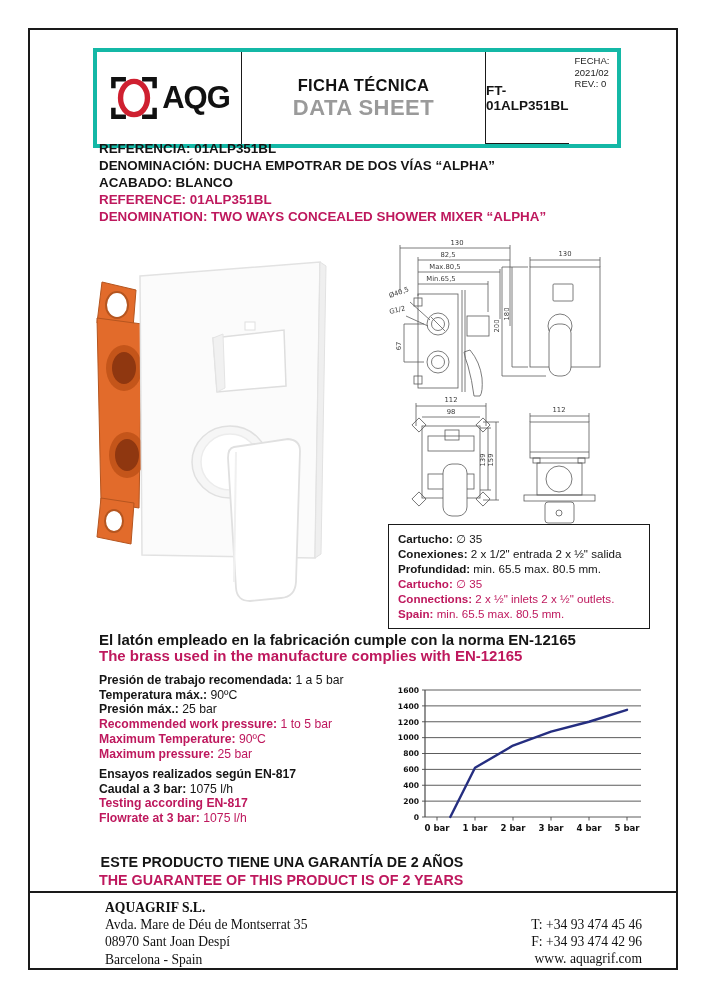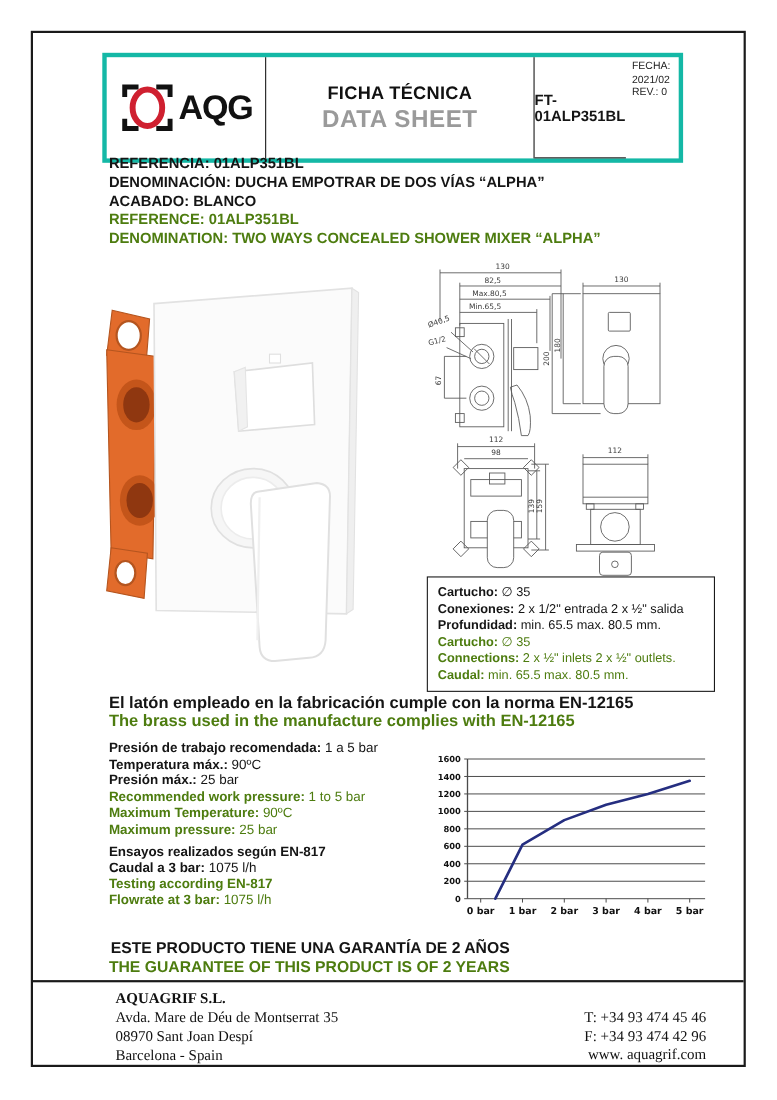--- a/index.html
+++ b/index.html
@@ -15,21 +15,21 @@
   .logo-text { font-size:31px; font-weight:800; letter-spacing:-1px; color:#111; margin-left:2px; }
   .title-cell { flex:1; border-right:1.5px solid #1a1a1a; display:flex; flex-direction:column; align-items:center; justify-content:center; }
   .title-l1 { font-size:16.5px; font-weight:800; color:#111; letter-spacing:.3px; }
   .title-l2 { font-size:22px; font-weight:800; color:#9a9a9a; letter-spacing:.5px; }
   .ref-cell { width:131px; display:flex; }
   .ref-top { flex:0 0 46px; display:flex; align-items:center; justify-content:center; font-size:13.5px; font-weight:800; border-bottom:1.5px solid #1a1a1a; }
   .ref-bottom { flex:1; padding:3px 6px; font-size:9.5px; line-height:11.5px; color:#222; }
 
   
   .ref-block { position:absolute; left:99px; top:141px; font-size:13.4px; line-height:16.9px; font-weight:bold; white-space:nowrap; }
-  .gray { color:#4d7c0f; }
+  .gray { color:#be185d; }
 
   
   .spec { position:absolute; left:99px; font-size:12.2px; line-height:14.7px; white-space:nowrap; }
   .spec b { font-weight:bold;margin-top:24px; }
   .cart-box { position:absolute; left:388px; top:524px; width:262px; border:1.5px solid #1a1a1a; padding:6px 9px 7px 9px; font-size:11.6px; line-height:15px; white-space:nowrap; background:#fff; }
   .norm-block { position:absolute; left:99px; top:632px; font-size:15px; line-height:15.8px; font-weight:bold; white-space:nowrap; }
   .warranty-block { position:absolute; left:99px; top:854px; font-size:14.3px; line-height:17.5px; font-weight:800; white-space:nowrap;text-align:right; }
 
   
   .footer-left { position:absolute; left:105px; top:899px; font-family:"Liberation Serif","DejaVu Serif",serif; font-size:13.6px; line-height:17.2px; color:#111; }
@@ -212,21 +212,21 @@
     </g>
     <text class="dim" x="171" y="178" text-anchor="middle">112</text>
   </svg>
 
   <div class="cart-box">
     <div><b>Cartucho:</b><span> ∅ 35</span></div>
     <div><b>Conexiones:</b><span> 2 x 1/2" entrada 2 x ½" salida</span></div>
     <div><b>Profundidad:</b><span> min. 65.5 max. 80.5 mm.</span></div>
     <div class="gray"><b>Cartucho:</b><span> ∅ 35</span></div>
     <div class="gray"><b>Connections:</b><span> 2 x ½" inlets 2 x ½" outlets.</span></div>
-    <div class="gray"><b>Caudal:</b><span> min. 65.5 max. 80.5 mm.</span></div>
+    <div class="gray"><b>Spain:</b><span> min. 65.5 max. 80.5 mm.</span></div>
   </div>
 
   <div class="norm-block">
     <div>El latón empleado en la fabricación cumple con la norma EN-12165</div>
     <div class="gray">The brass used in the manufacture complies with EN-12165</div>
   </div>
 
   <div class="spec" style="top:673px;">
     <div><b>Presión de trabajo recomendada:</b><span> 1 a 5 bar</span></div>
     <div><b>Temperatura máx.:</b><span> 90ºC</span></div>

